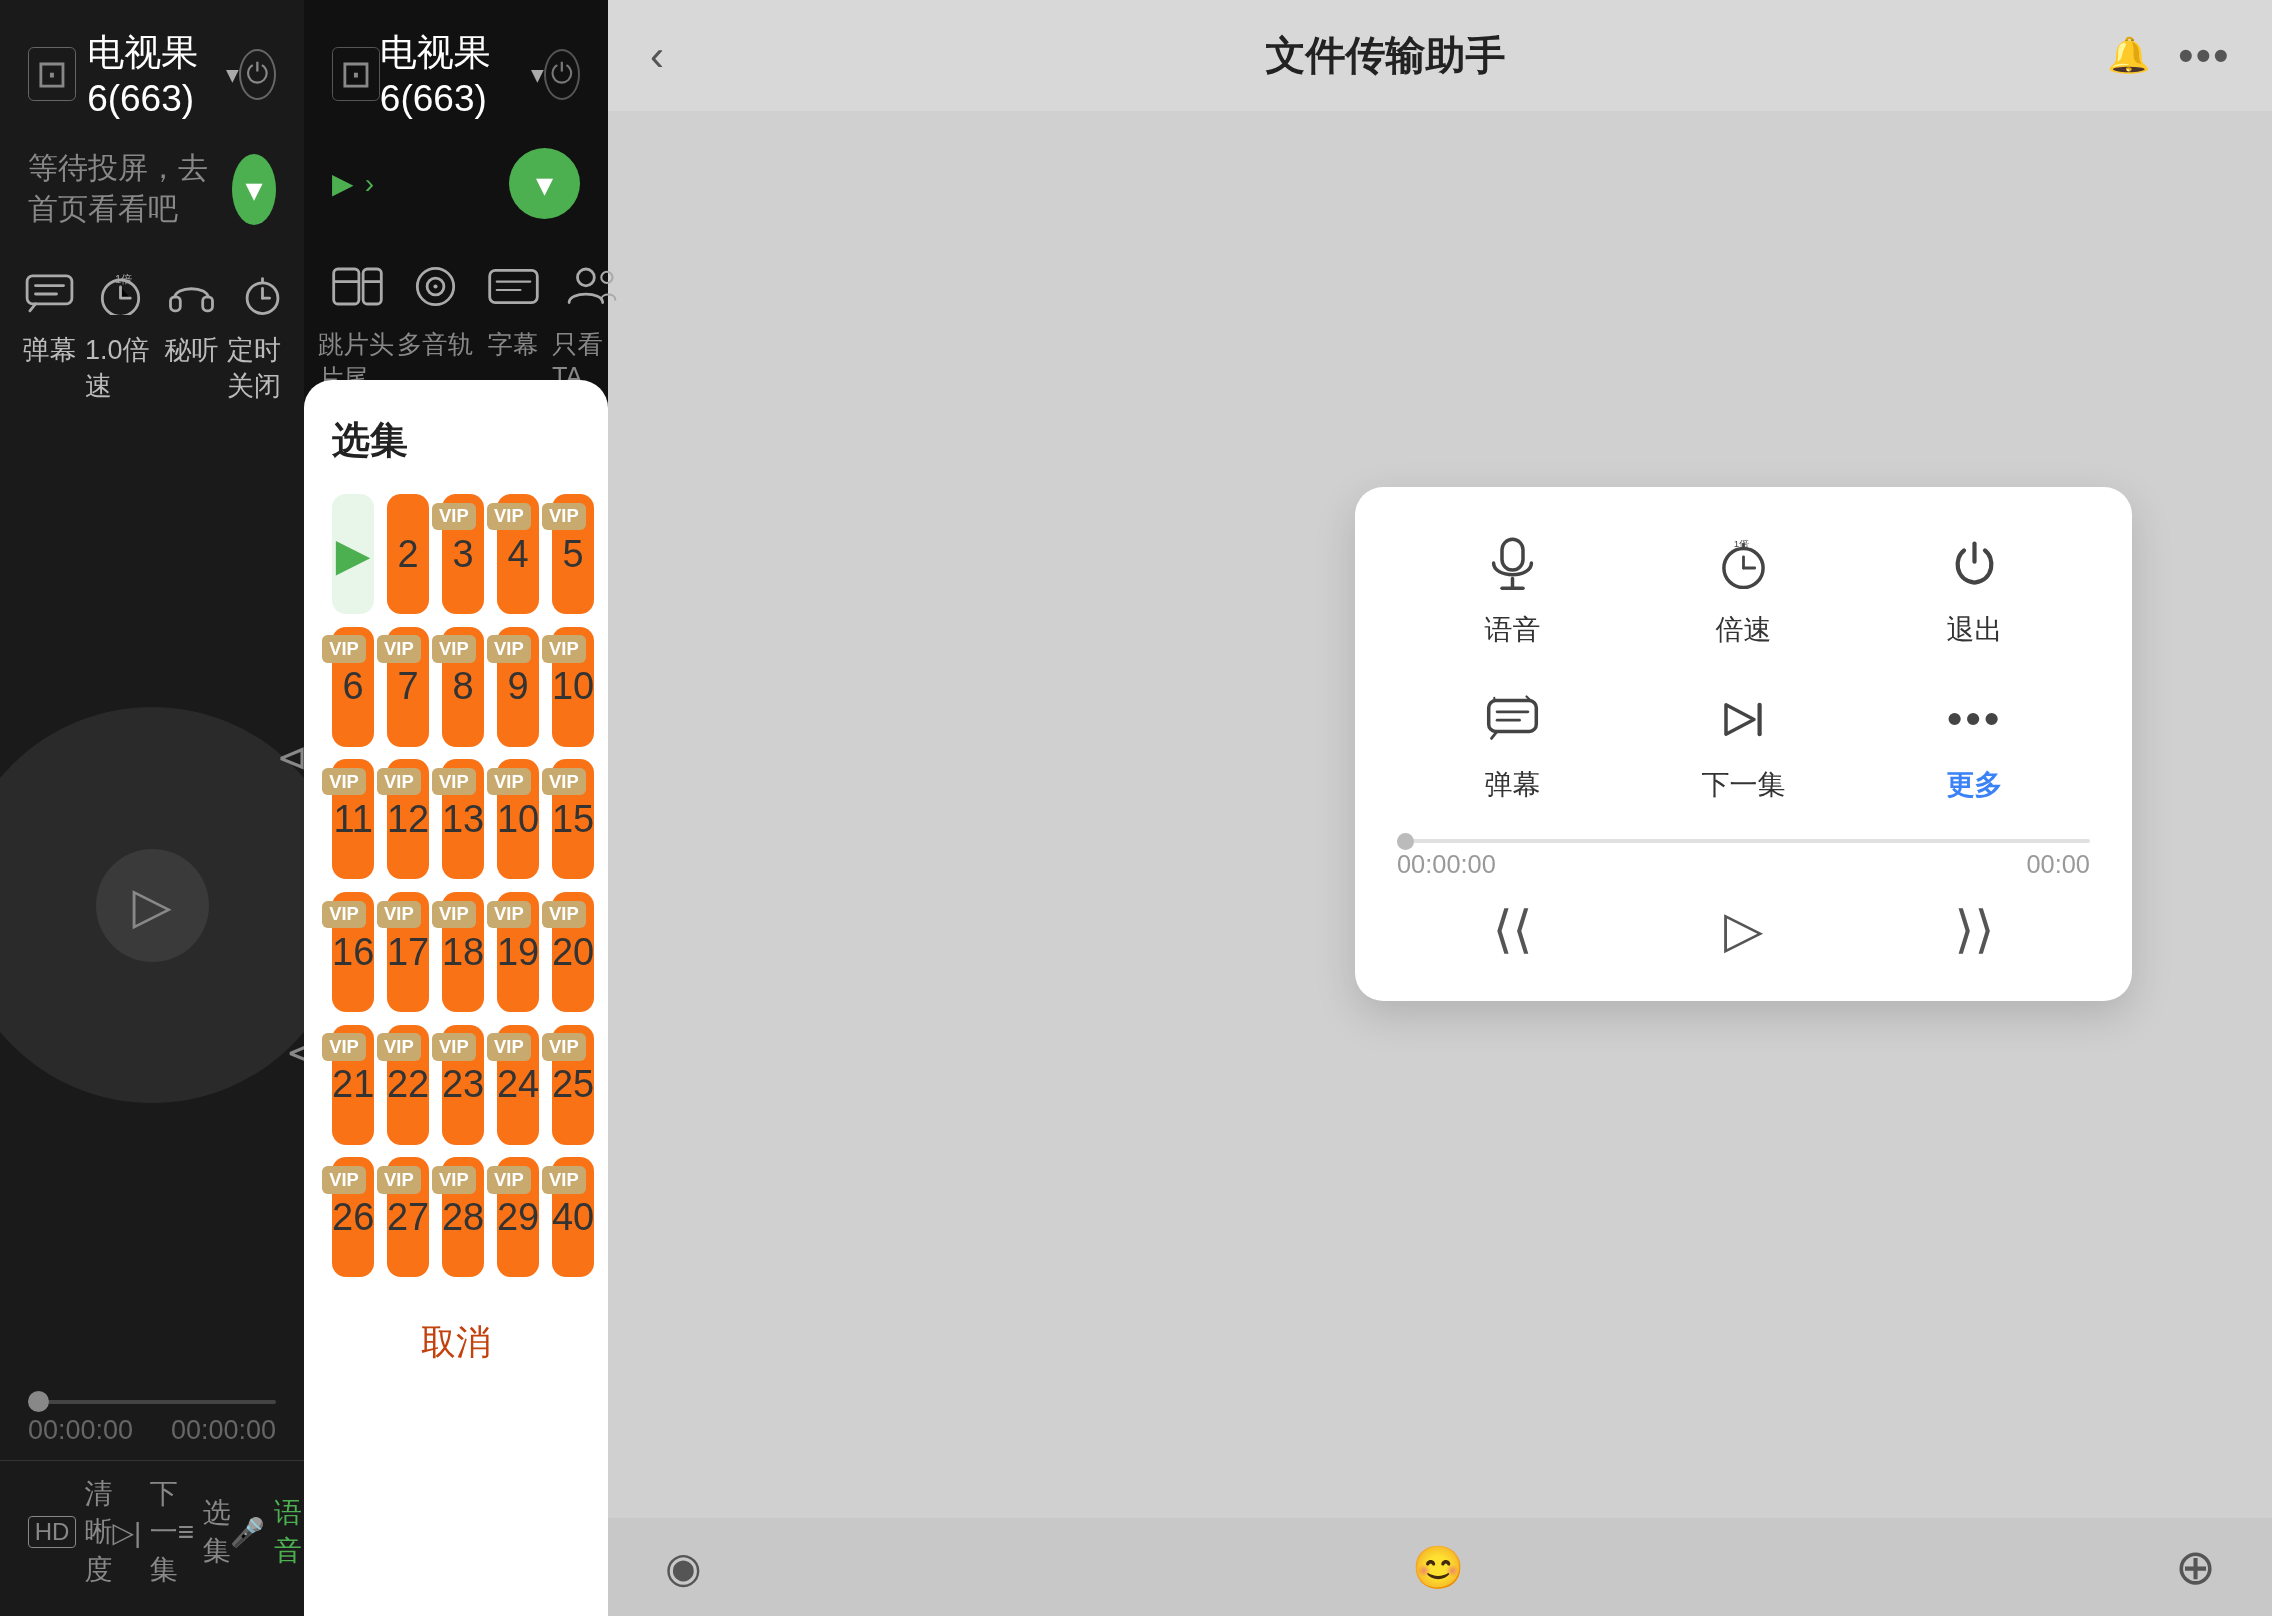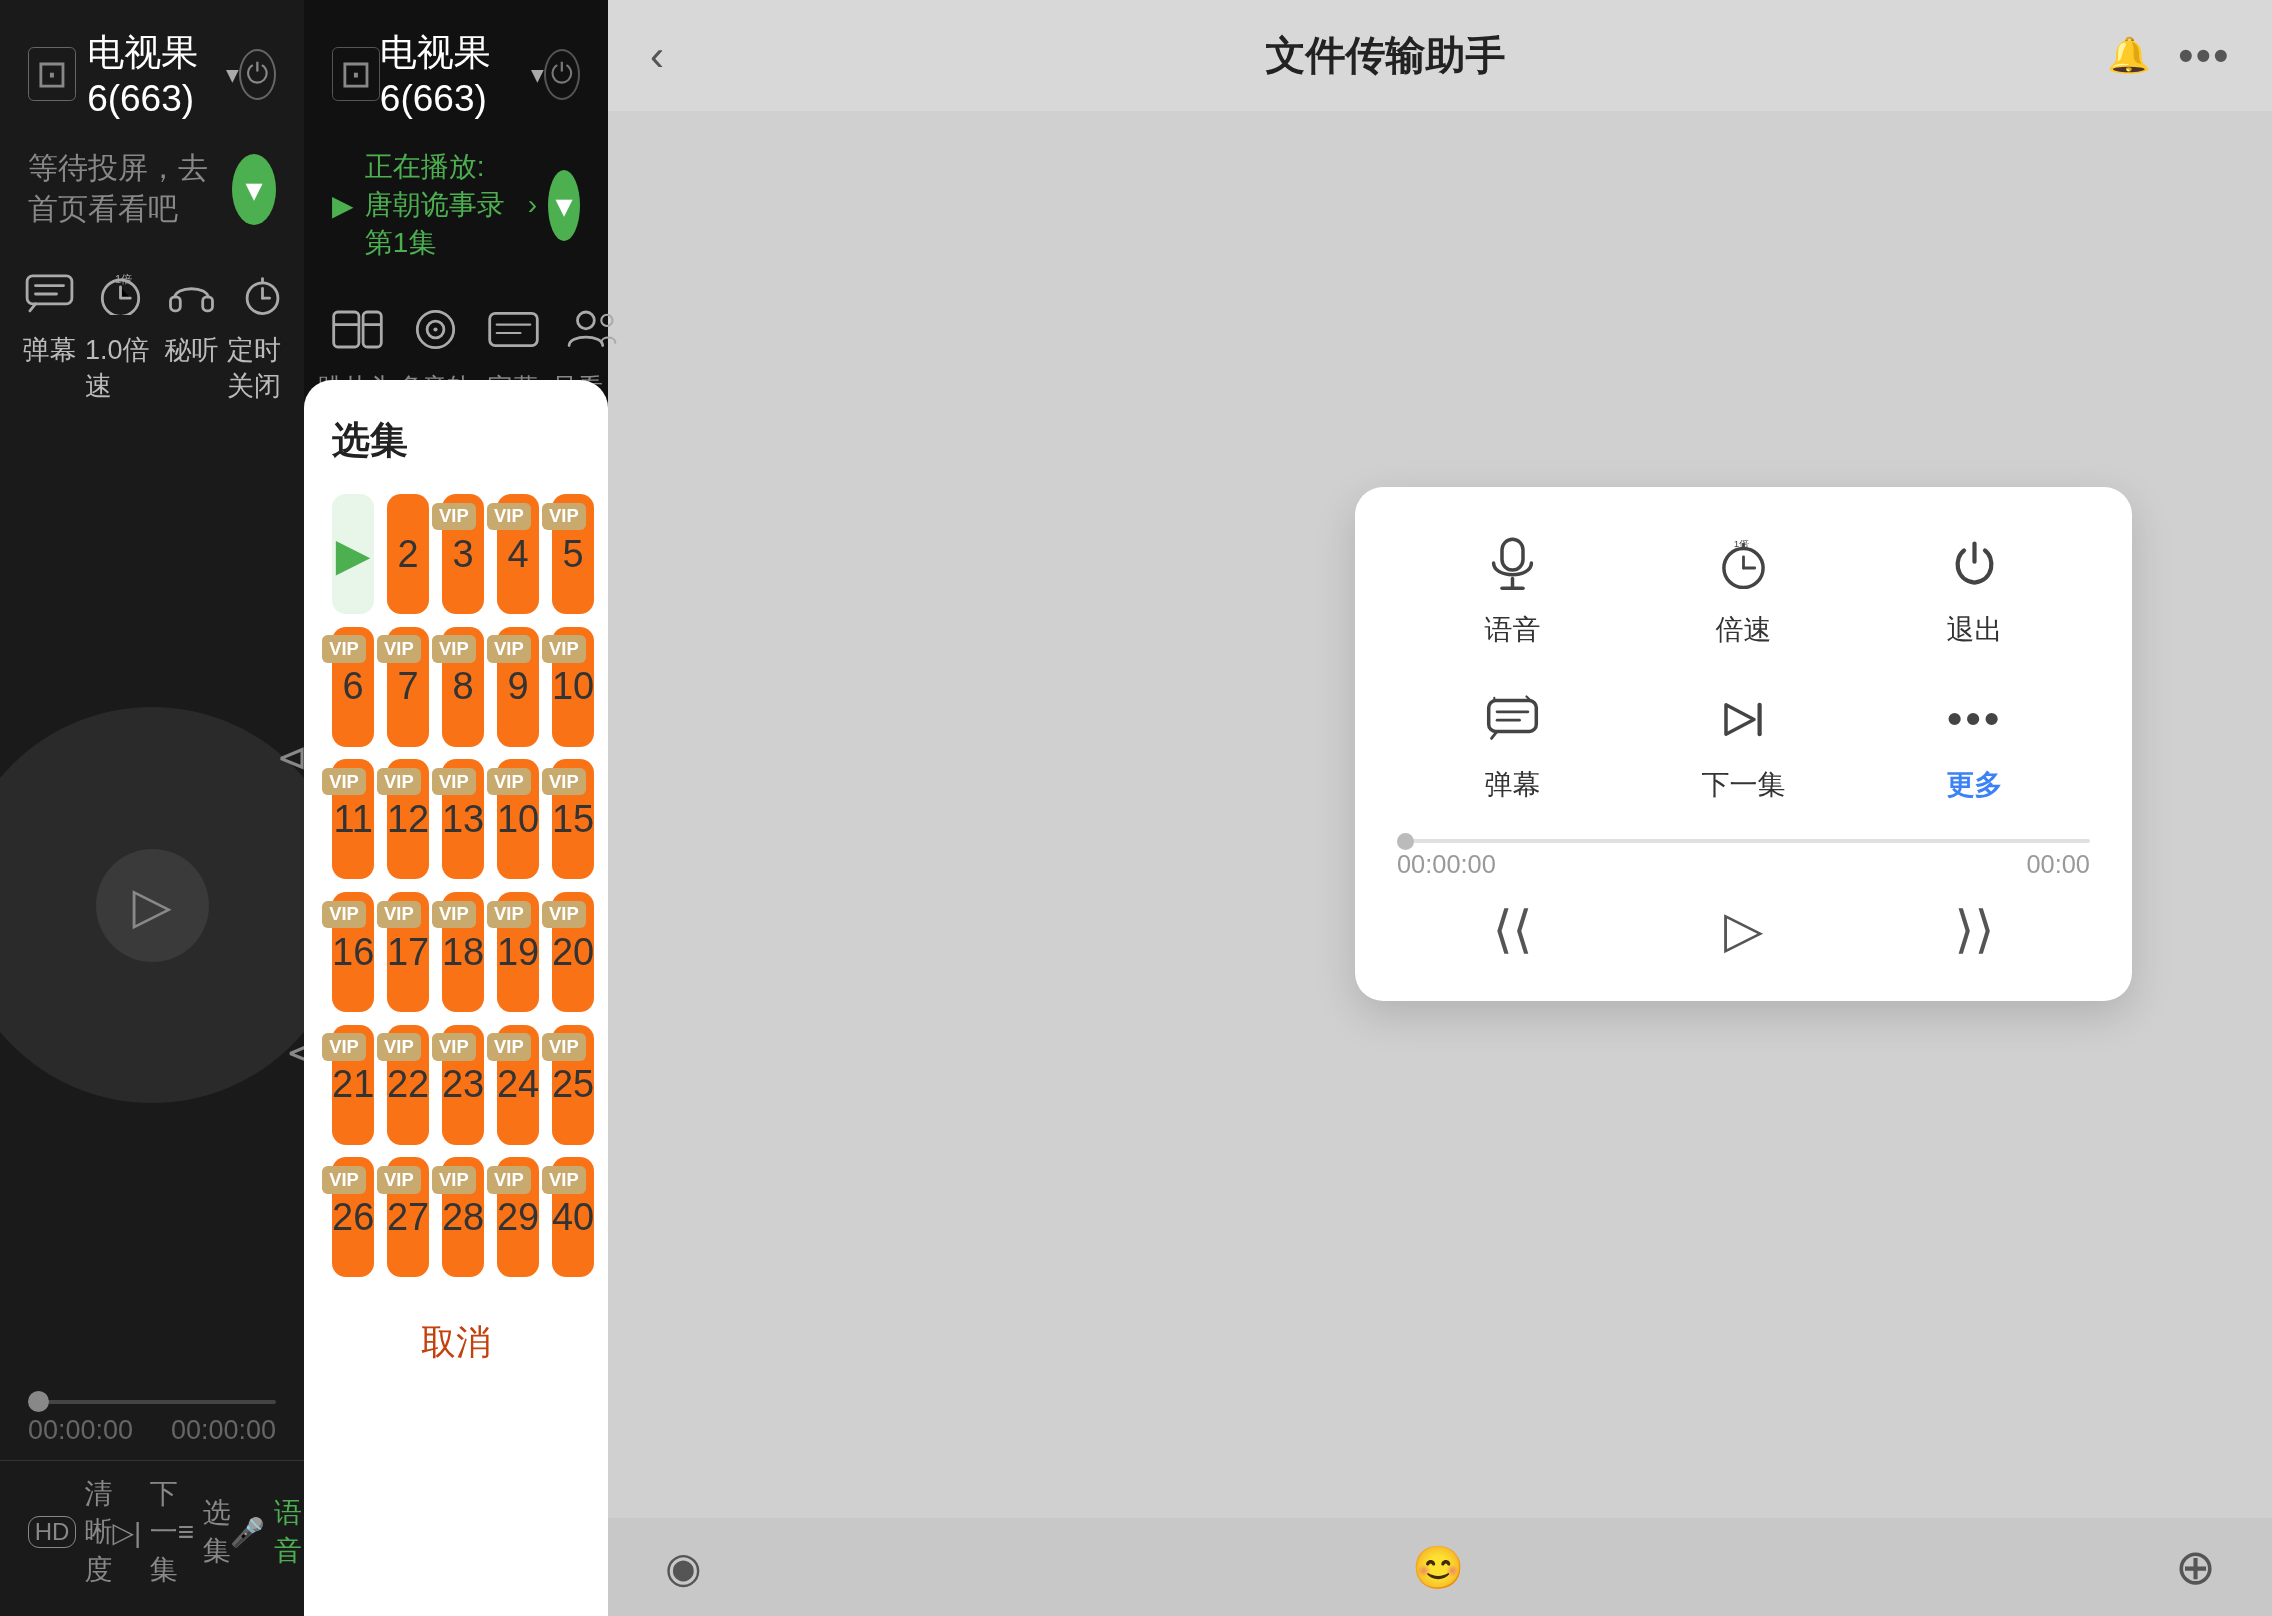--- a/index.html
+++ b/index.html
@@ -481,21 +481,21 @@
       <div class="progress-thumb"></div>
     </div>
     <div class="time-row">
       <span>00:00:00</span>
       <span>00:00:00</span>
     </div>
   </div>
 
   <div class="bottom-bar-left">
     <div class="bottom-item">
-      <span style="border:1.4px solid #888;padding:1.4px 5.7px;font-size:24px;border-radius:11px;">HD</span>
+      <span style="border:1.4px solid #888;padding:1.4px 5.7px;font-size:24px;border-radius:4px;">HD</span>
       <span>清晰度</span>
     </div>
     <div class="bottom-item">
       <span>▷|</span>
       <span>下一集</span>
     </div>
     <div class="bottom-item">
       <span>≡</span>
       <span>选集</span>
     </div>
@@ -512,21 +512,20 @@
     <span style="font-size:38px;color:#888;border:1.4px solid #555;padding:4.2px 7px;border-radius:5.7px;">⊡</span>
     <span style="font-size:37px;font-weight:500;color:#fff;display:flex;align-items:center;gap:8.5px;">
       <span>电视果6(663)</span>
       <span style="font-size:25.4px;color:#aaa;">▾</span>
     </span>
     <div style="width:51px;height:51px;border:2.1px solid #555;border-radius:50%;display:flex;align-items:center;justify-content:center;color:#777;font-size:28px;">⏻</div>
   </div>
 
   <div class="now-playing-bar">
     <span class="green-dot">▶</span>
-    <span>正在播放: 唐朝诡事录第1集</span>
     <span style="color:#4caf50;font-size:28px;">›</span>
     <div style="margin-left:auto;" class="green-btn">▾</div>
   </div>
 
   <div class="mid-controls-row">
     <div class="mid-control-item">
       <div class="mid-control-icon">
         <svg width="57" height="49" viewBox="0 0 80 70">
           <rect x="6" y="10" width="36" height="50" rx="6" fill="none" stroke="#aaa" stroke-width="4"></rect>
           <rect x="48" y="10" width="26" height="50" rx="6" fill="none" stroke="#aaa" stroke-width="4"></rect>

